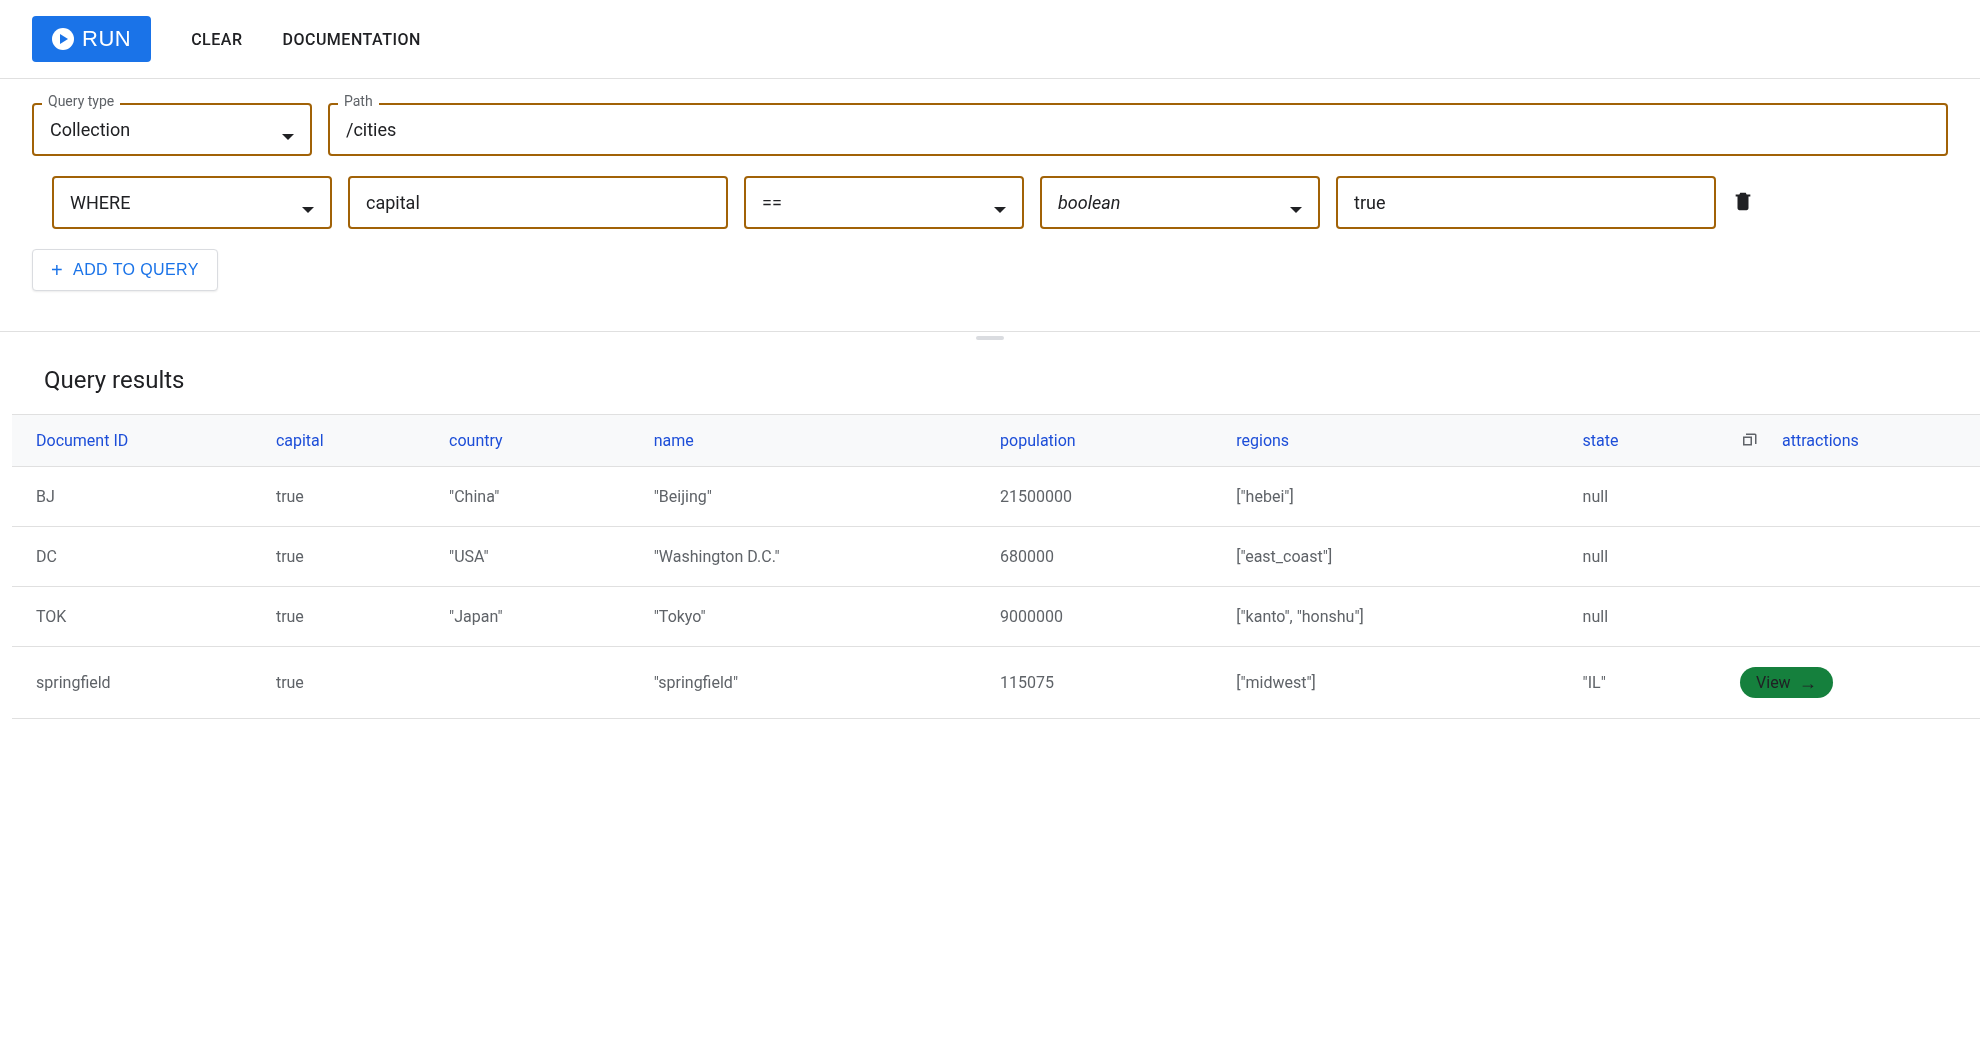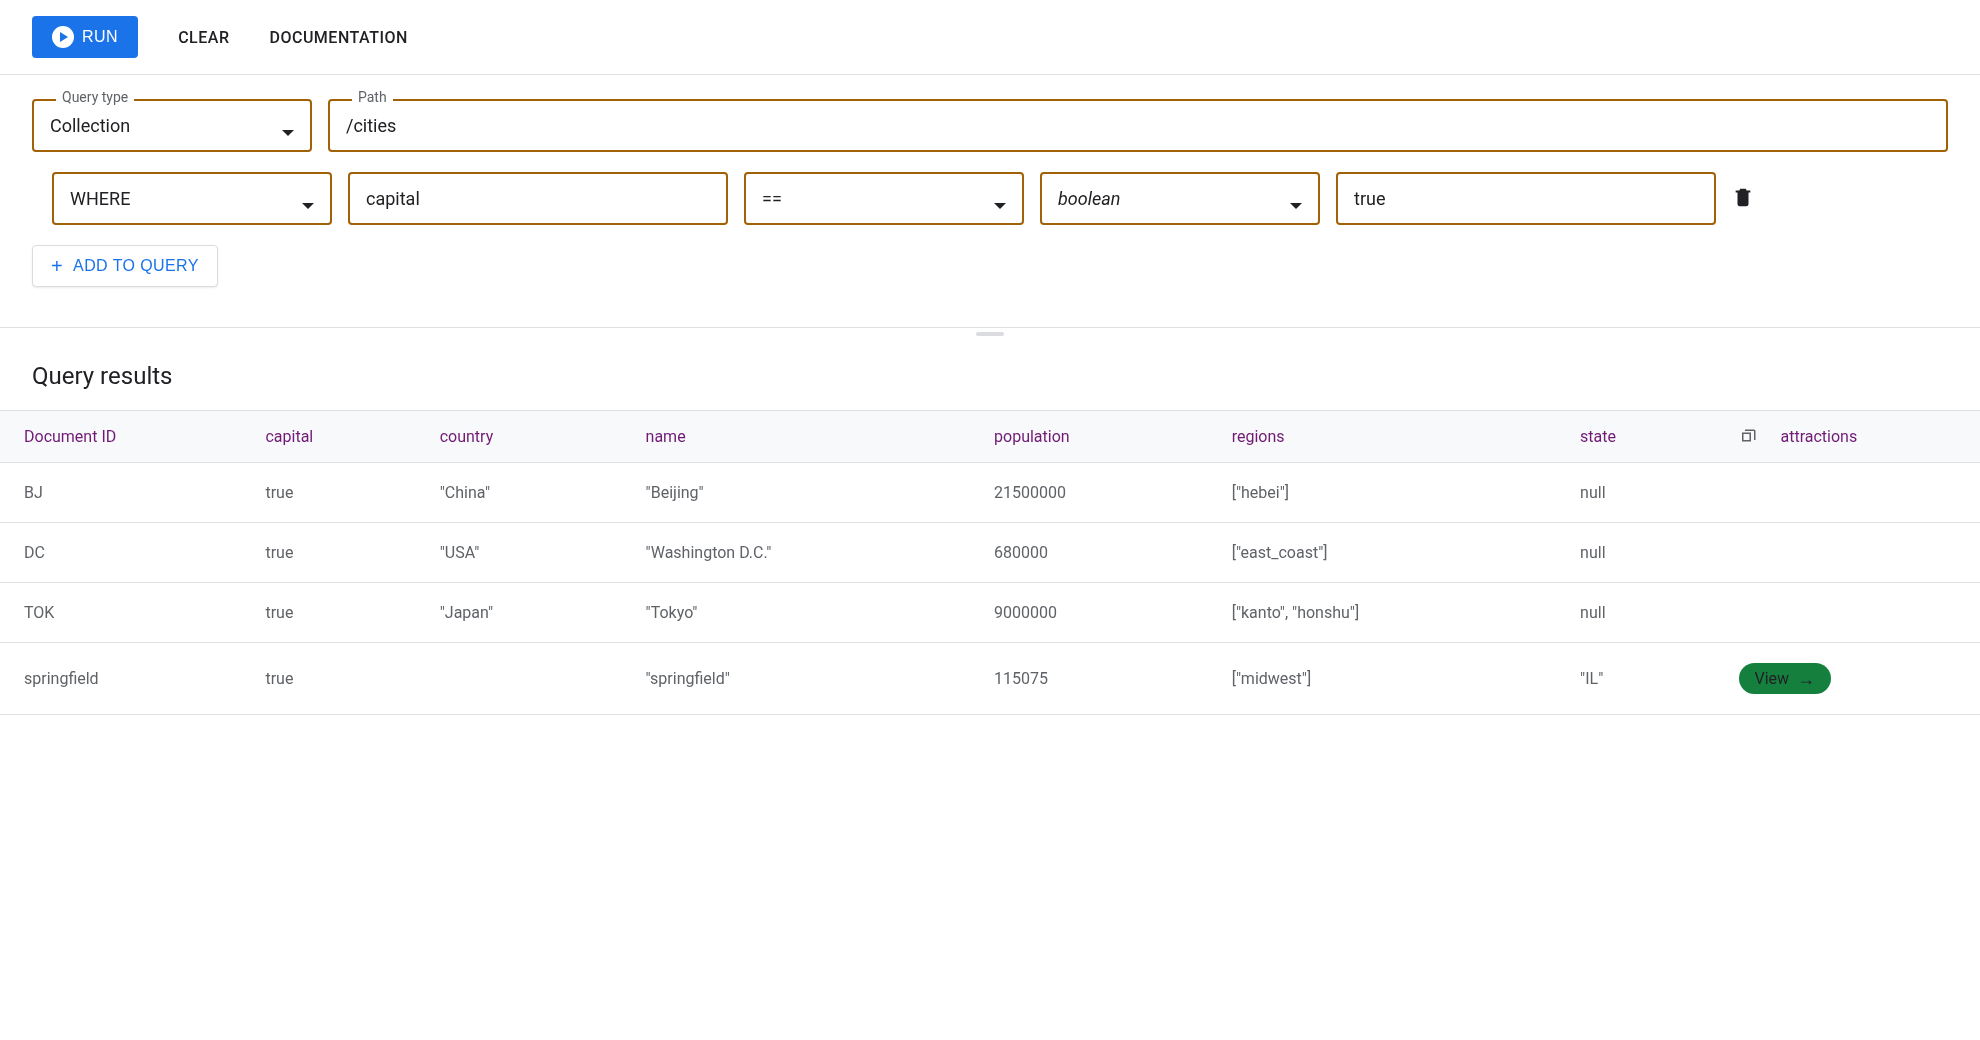--- a/index.html
+++ b/index.html
@@ -22,21 +22,21 @@
     }
     .run-button {
       display: flex;
       align-items: center;
       gap: 8px;
       background: #1a73e8;
       color: #fff;
       border: none;
       border-radius: 4px;
       padding: 10px 20px;
-      font-size: 16px;
+      font-size: 22px;
       font-weight: 500;
       letter-spacing: 0.5px;
       cursor: pointer;
     }
     .play-icon {
       width: 22px;
       height: 22px;
       background: #fff;
       border-radius: 50%;
       display: flex;
@@ -67,21 +67,21 @@
       gap: 16px;
       margin-bottom: 20px;
       align-items: center;
     }
     .field-wrap {
       position: relative;
     }
     .field-label {
       position: absolute;
       top: -10px;
-      left: 24px;
+      left: 10px;
       background: #fff;
       padding: 0 6px;
       font-size: 14px;
       color: #5f6368;
     }
     .field {
       border: 2px solid #a16207;
       border-radius: 4px;
       padding: 14px 16px;
       font-size: 18px;
@@ -155,21 +155,21 @@
       justify-content: center;
       padding: 4px 0;
     }
     .handle-bar {
       width: 28px;
       height: 4px;
       background: #dadce0;
       border-radius: 2px;
     }
     .results-section {
-      padding: 10px 0 0 0;
+      padding: 10px 0 0 12px;
     }
     .results-title {
       font-size: 24px;
       font-weight: 400;
       color: #202124;
       padding: 12px 32px 20px 32px;
     }
     .results-table {
       width: 100%;
       border-collapse: collapse;
@@ -177,21 +177,21 @@
     .results-table thead tr {
       background: #f8f9fa;
       border-top: 1px solid #e0e0e0;
       border-bottom: 1px solid #e0e0e0;
     }
     .results-table th {
       text-align: left;
       padding: 16px 12px;
       font-size: 16px;
       font-weight: 400;
-      color: #701a75;
+      color: #1d4ed8;
     }
     .results-table th:first-child {
       padding-left: 24px;
     }
     .results-table td {
       padding: 20px 12px;
       font-size: 16px;
       color: #5f6368;
       border-bottom: 1px solid #e0e0e0;
     }

